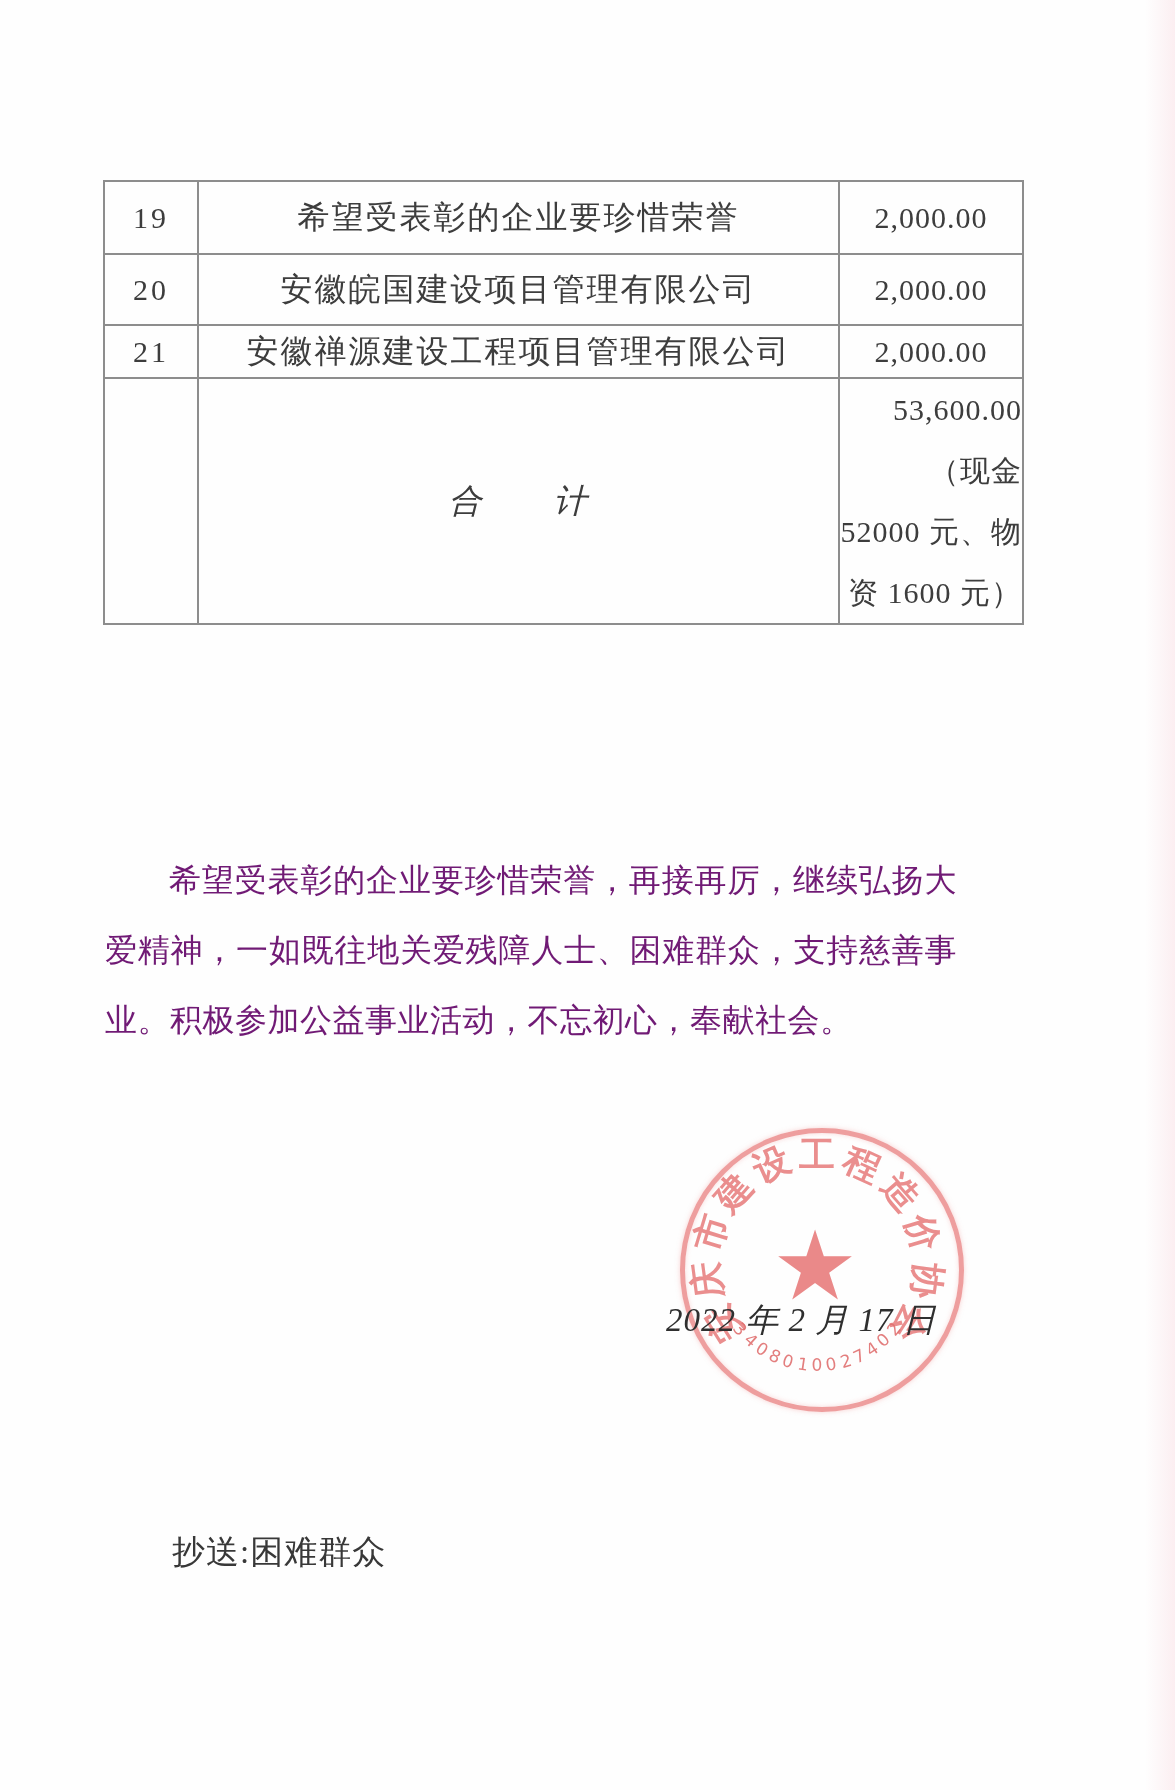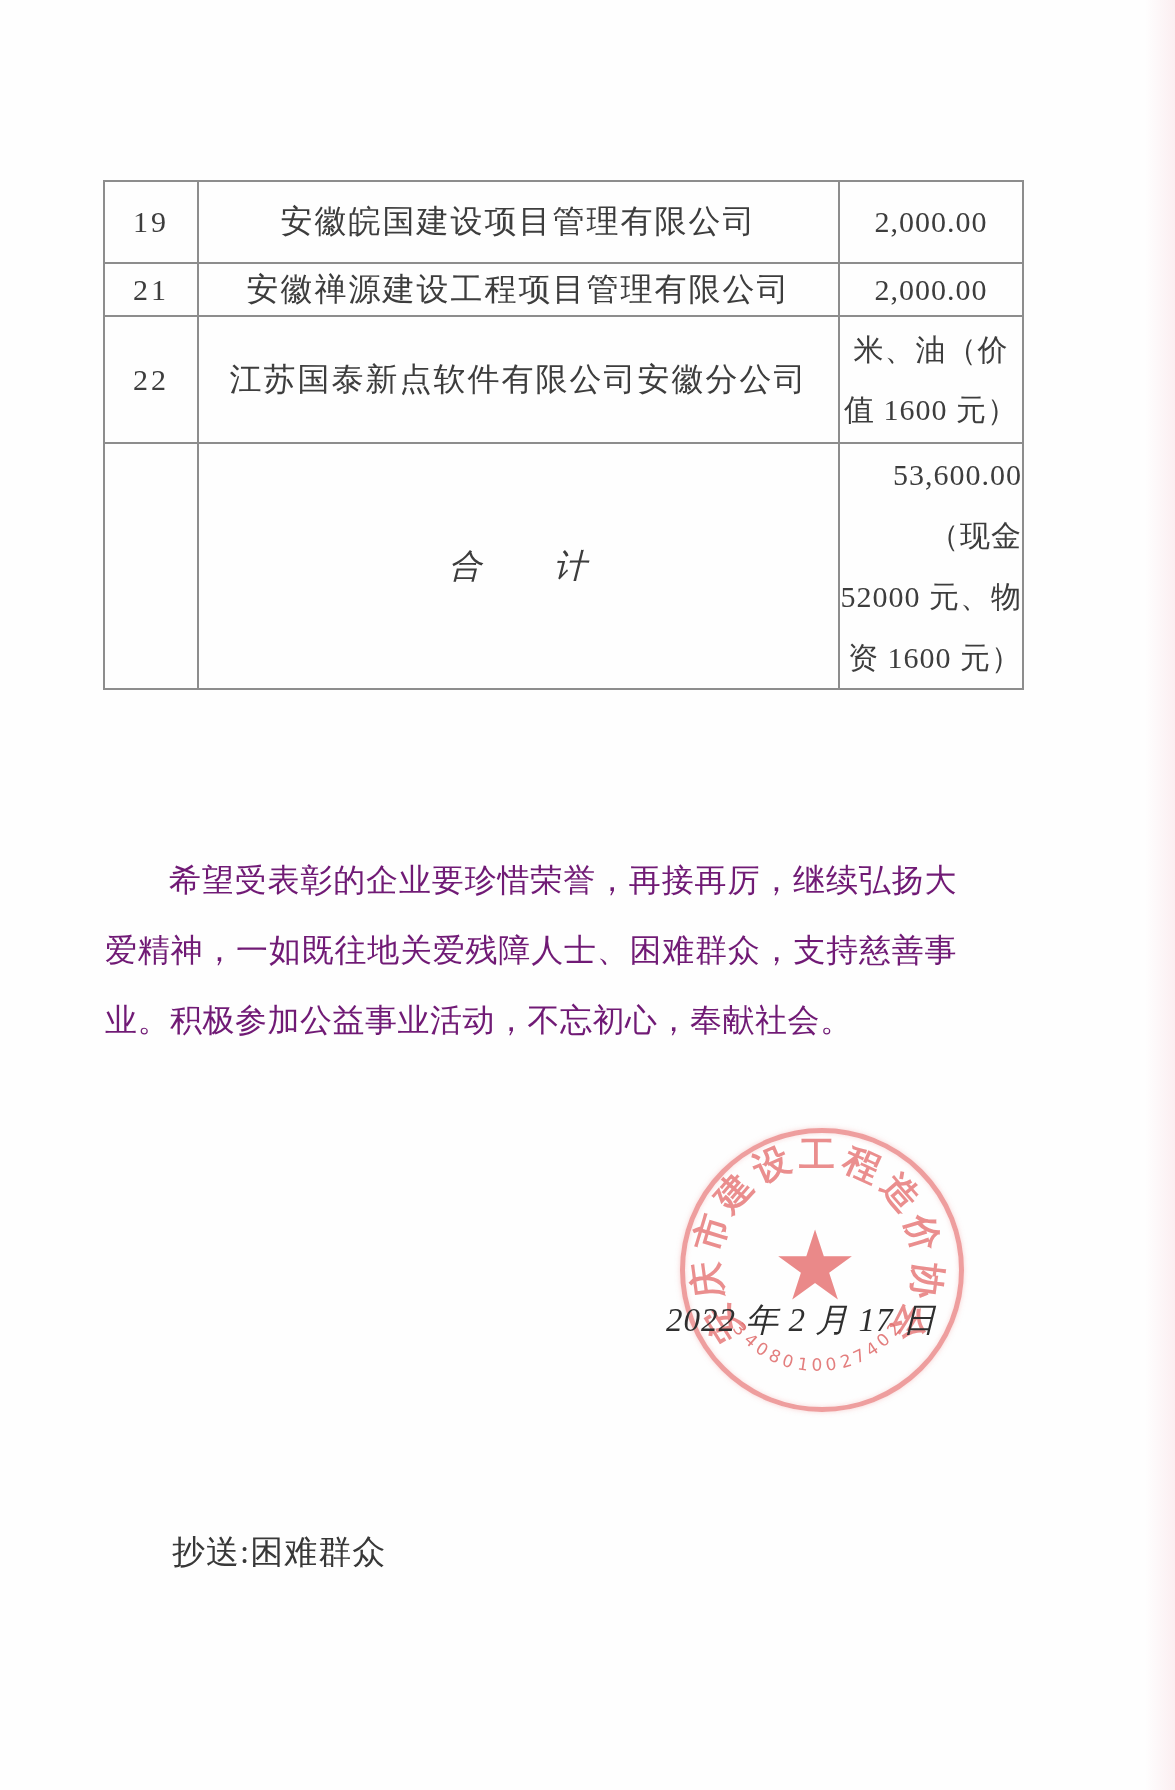--- a/index.html
+++ b/index.html
@@ -13,21 +13,21 @@
     background:linear-gradient(to left, rgba(246,198,208,.28), rgba(246,198,208,0));}
   
   table.donation{position:absolute;left:103px;top:180px;border-collapse:collapse;table-layout:fixed;}
   table.donation td{
     border:2px solid #8d8d8d;text-align:center;vertical-align:middle;
     color:#3d3d3d;padding:0;
   }
   td.no-cell{font-size:30px;letter-spacing:3px;}
   td.name-cell{font-size:32px;letter-spacing:2px;}
   td.amount-cell{font-size:30px;letter-spacing:1px;white-space:pre-line;font-family:Liberation Serif, serif;}
-  tr.r19{height:82px;} tr.r20{height:71px;} tr.r21{height:53px;}
+  tr.r19{height:73px;} tr.r20{height:71px;} tr.r21{height:53px;}
   tr.r22{height:127px;}
   tr.rtotal{height:244px;}
   tr.r22 td.amount-cell{line-height:60px;}
   tr.rtotal td.amount-cell{line-height:61px;text-align:right;}
   td.total-label-cell{font-size:33px;letter-spacing:2px;font-style:italic;}
   
   .closing{
     position:absolute;left:105px;top:845px;width:852px;
     font-size:32px;line-height:70px;letter-spacing:.5px;
     text-indent:2em;text-align:justify;color:#701a75;
@@ -65,33 +65,32 @@
 
 <table class="donation">
   <colgroup>
     <col style="width:94px">
       <col style="width:641px">
       <col style="width:184px">
   </colgroup>
   <tbody>
     <tr class="r19">
       <td class="no-cell">19</td>
+      <td class="name-cell">希望受表彰的企业要珍惜荣誉</td>
+      <td class="amount-cell">2,000.00</td>
+    </tr>
+    <tr class="r20">
+      <td class="no-cell">20</td>
       <td class="name-cell">安徽皖国建设项目管理有限公司</td>
       <td class="amount-cell">2,000.00</td>
     </tr>
     <tr class="r21">
       <td class="no-cell">21</td>
       <td class="name-cell">安徽禅源建设工程项目管理有限公司</td>
       <td class="amount-cell">2,000.00</td>
-    </tr>
-    <tr class="r22">
-      <td class="no-cell">22</td>
-      <td class="name-cell">江苏国泰新点软件有限公司安徽分公司</td>
-      <td class="amount-cell">米、油（价
-值 1600 元）</td>
     </tr>
     <tr class="rtotal">
       <td class="no-cell"></td>
       <td class="total-label-cell">合　　计</td>
       <td class="amount-cell">53,600.00
 （现金
 52000 元、物
 资 1600 元）</td>
     </tr>
   </tbody>

